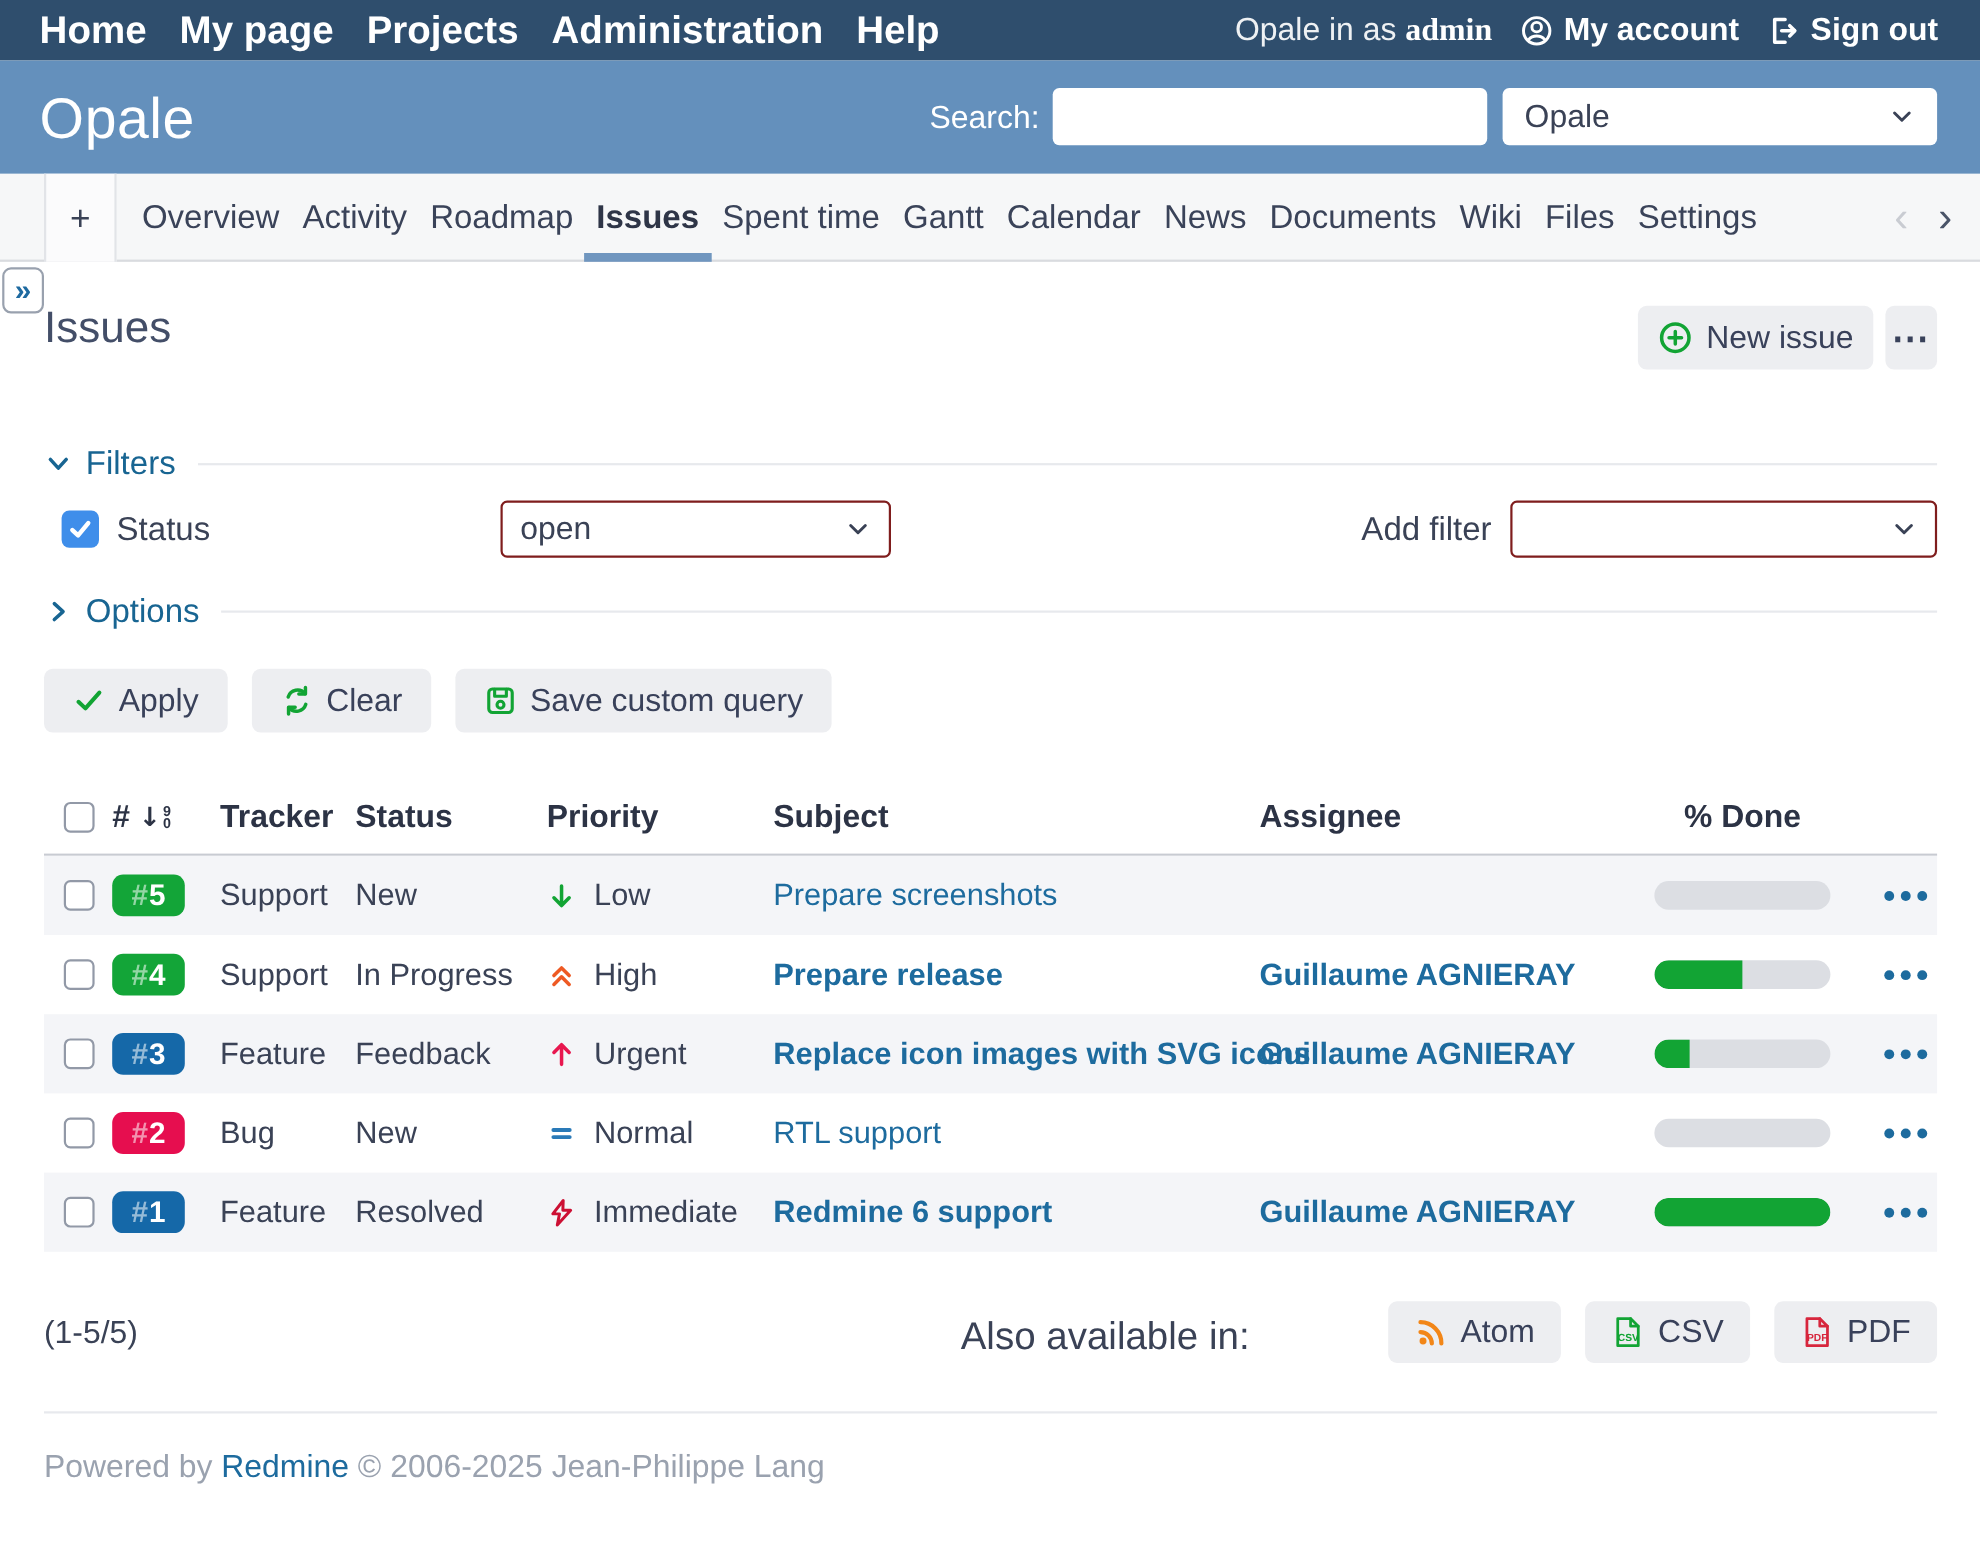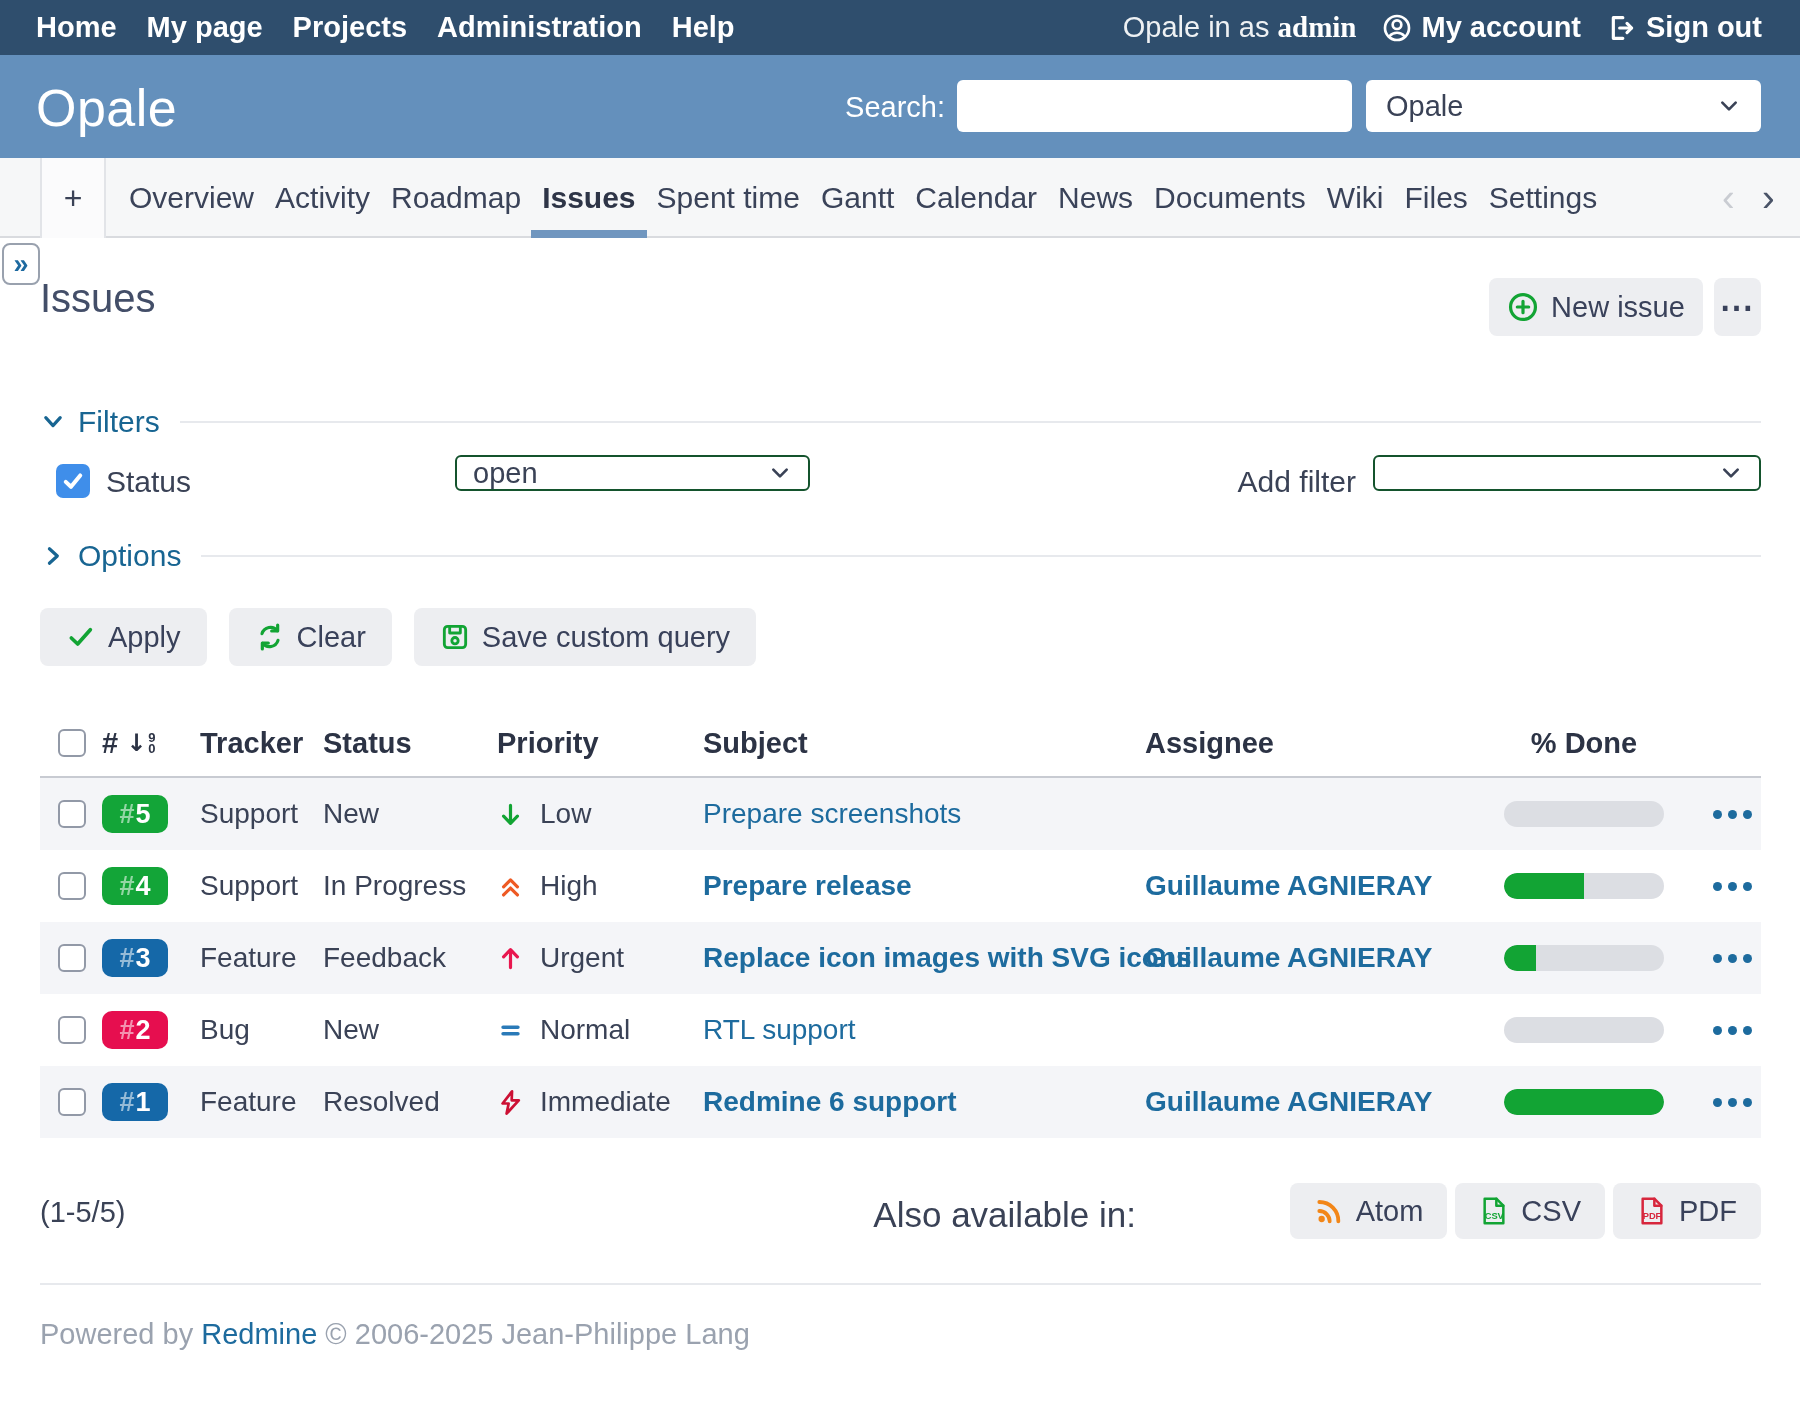--- a/index.html
+++ b/index.html
@@ -3,21 +3,21 @@
 <meta charset="utf-8">
 <style>
   * { margin:0; padding:0; box-sizing:border-box; }
   html,body { width:1800px; height:1420px; background:#fff; font-family:"Liberation Sans", sans-serif; overflow:hidden; }
   #app { position:relative; width:1800px; height:1420px; background:#fff; }
 
   
   .topbar { position:absolute; left:0; top:0; width:1800px; height:55px; background:#2F4E6D;
             display:flex; align-items:center; justify-content:space-between; padding:0 38px 0 36px; }
   .topbar-menu { display:flex; gap:30px; }
-  .topbar-menu span { color:#fff; font-size:29px; font-weight:bold; cursor:pointer; }
+  .topbar-menu span { color:#fff; font-size:35px; font-weight:bold; cursor:pointer; }
   .topbar-right { display:flex; align-items:center; gap:26px; color:rgba(255,255,255,.92); font-size:29px; }
   .topbar-right b { color:#fff;font-family:Liberation Serif, serif; }
   .tb-link { display:flex; align-items:center; gap:9px; color:#fff; font-weight:bold; cursor:pointer; }
 
   
   .header { position:absolute; left:0; top:55px; width:1800px; height:103px; background:#6490BC; }
   .app-title { position:absolute; left:36px; top:23px; font-size:52px; font-weight:300; color:#fff; letter-spacing:.5px; }
   .search-label { position:absolute; right:855px; top:36px; font-size:29px; color:#fff; }
   .search-input { position:absolute; left:957px; top:25px; width:395px; height:52px; background:#fff;
                   border:none; border-radius:6px; font-size:29px; padding:0 16px; color:#3A4256;
@@ -54,22 +54,22 @@
   .section-head .lbl { color:#186592; font-size:30px; cursor:pointer; }
   .section-head .chev { color:#186592; width:26px; }
   .section-head .rule { flex:1; border-top:2px solid #E7E9ED; margin-left:8px; }
   .filters-head { top:404px; }
   .options-head { top:538px; }
 
   .filter-row { position:absolute; left:40px; top:455px; width:1721px; height:52px; }
   .chk { width:34px; height:34px; border-radius:7px; background:#3F8EEA; display:flex; align-items:center; justify-content:center; cursor:pointer; }
   .status-chk { position:absolute; left:16px; top:9px; }
   .status-lbl { position:absolute; left:66px; top:10px; font-size:30px; color:#3A4256; }
-  .select { background:#fff; border:2px solid #14532d; border-radius:6px; display:flex; align-items:center;
-            justify-content:space-between; padding:0 16px; font-size:29px; color:#3A4256; cursor:pointer; height:36px; }
+  .select { background:#fff; border:2px solid #7f1d1d; border-radius:6px; display:flex; align-items:center;
+            justify-content:space-between; padding:0 16px; font-size:29px; color:#3A4256; cursor:pointer; height:52px; }
   .status-select { position:absolute; left:415px; top:0; width:355px; }
   .addfilter-lbl { position:absolute; right:405px; top:10px; font-size:30px; color:#3A4256; }
   .addfilter-select { position:absolute; right:0; top:0; width:388px; }
 
   .toolbar { position:absolute; left:40px; top:608px; display:flex; gap:22px; }
   .toolbar .btn-gray { height:58px; padding:0 26px; }
 
   
   .tbl-head { position:absolute; left:40px; top:710px; width:1721px; height:68px; border-bottom:2px solid #C8CBD2; }
   .tbl-head .cell { position:absolute; top:0; height:66px; display:flex; align-items:center; font-size:29px; font-weight:bold; color:#2C3345; }
@@ -89,21 +89,21 @@
   .link.bold { font-weight:bold; }
   .pbar { width:160px; height:26px; border-radius:13px; background:#DCDEE3; overflow:hidden; }
   .pbar .fill { height:26px; background:#12A434; }
   .dots { display:flex; gap:6px; cursor:pointer; }
   .dots i { width:9px; height:9px; border-radius:50%; background:#1D6B9E; }
 
   
   .pagination { position:absolute; left:40px; top:1196px; font-size:29px; color:#3A4256; }
   .export-row { position:absolute; left:40px; top:1183px; width:1721px; height:56px; }
   .export-lbl { position:absolute; right:625px; top:12px; font-size:35px; color:#3A4256; white-space:nowrap; }
-  .export-btns { position:absolute; right:0; top:0; display:flex; gap:8px;margin-left:36px; }
+  .export-btns { position:absolute; right:0; top:0; display:flex; gap:22px;margin-left:36px; }
   .export-btns .btn-gray { height:56px; padding:0 24px; }
 
   .footer-rule { position:absolute; left:40px; top:1283px; width:1721px; border-top:2px solid #E7E9ED; }
   .footer { position:absolute; left:40px; top:1318px; font-size:29px; color:#9AA2AF; }
   .footer .link { color:#1D6B9E; }
 
   svg { display:block; }
 </style>
 </head>
 <body>

